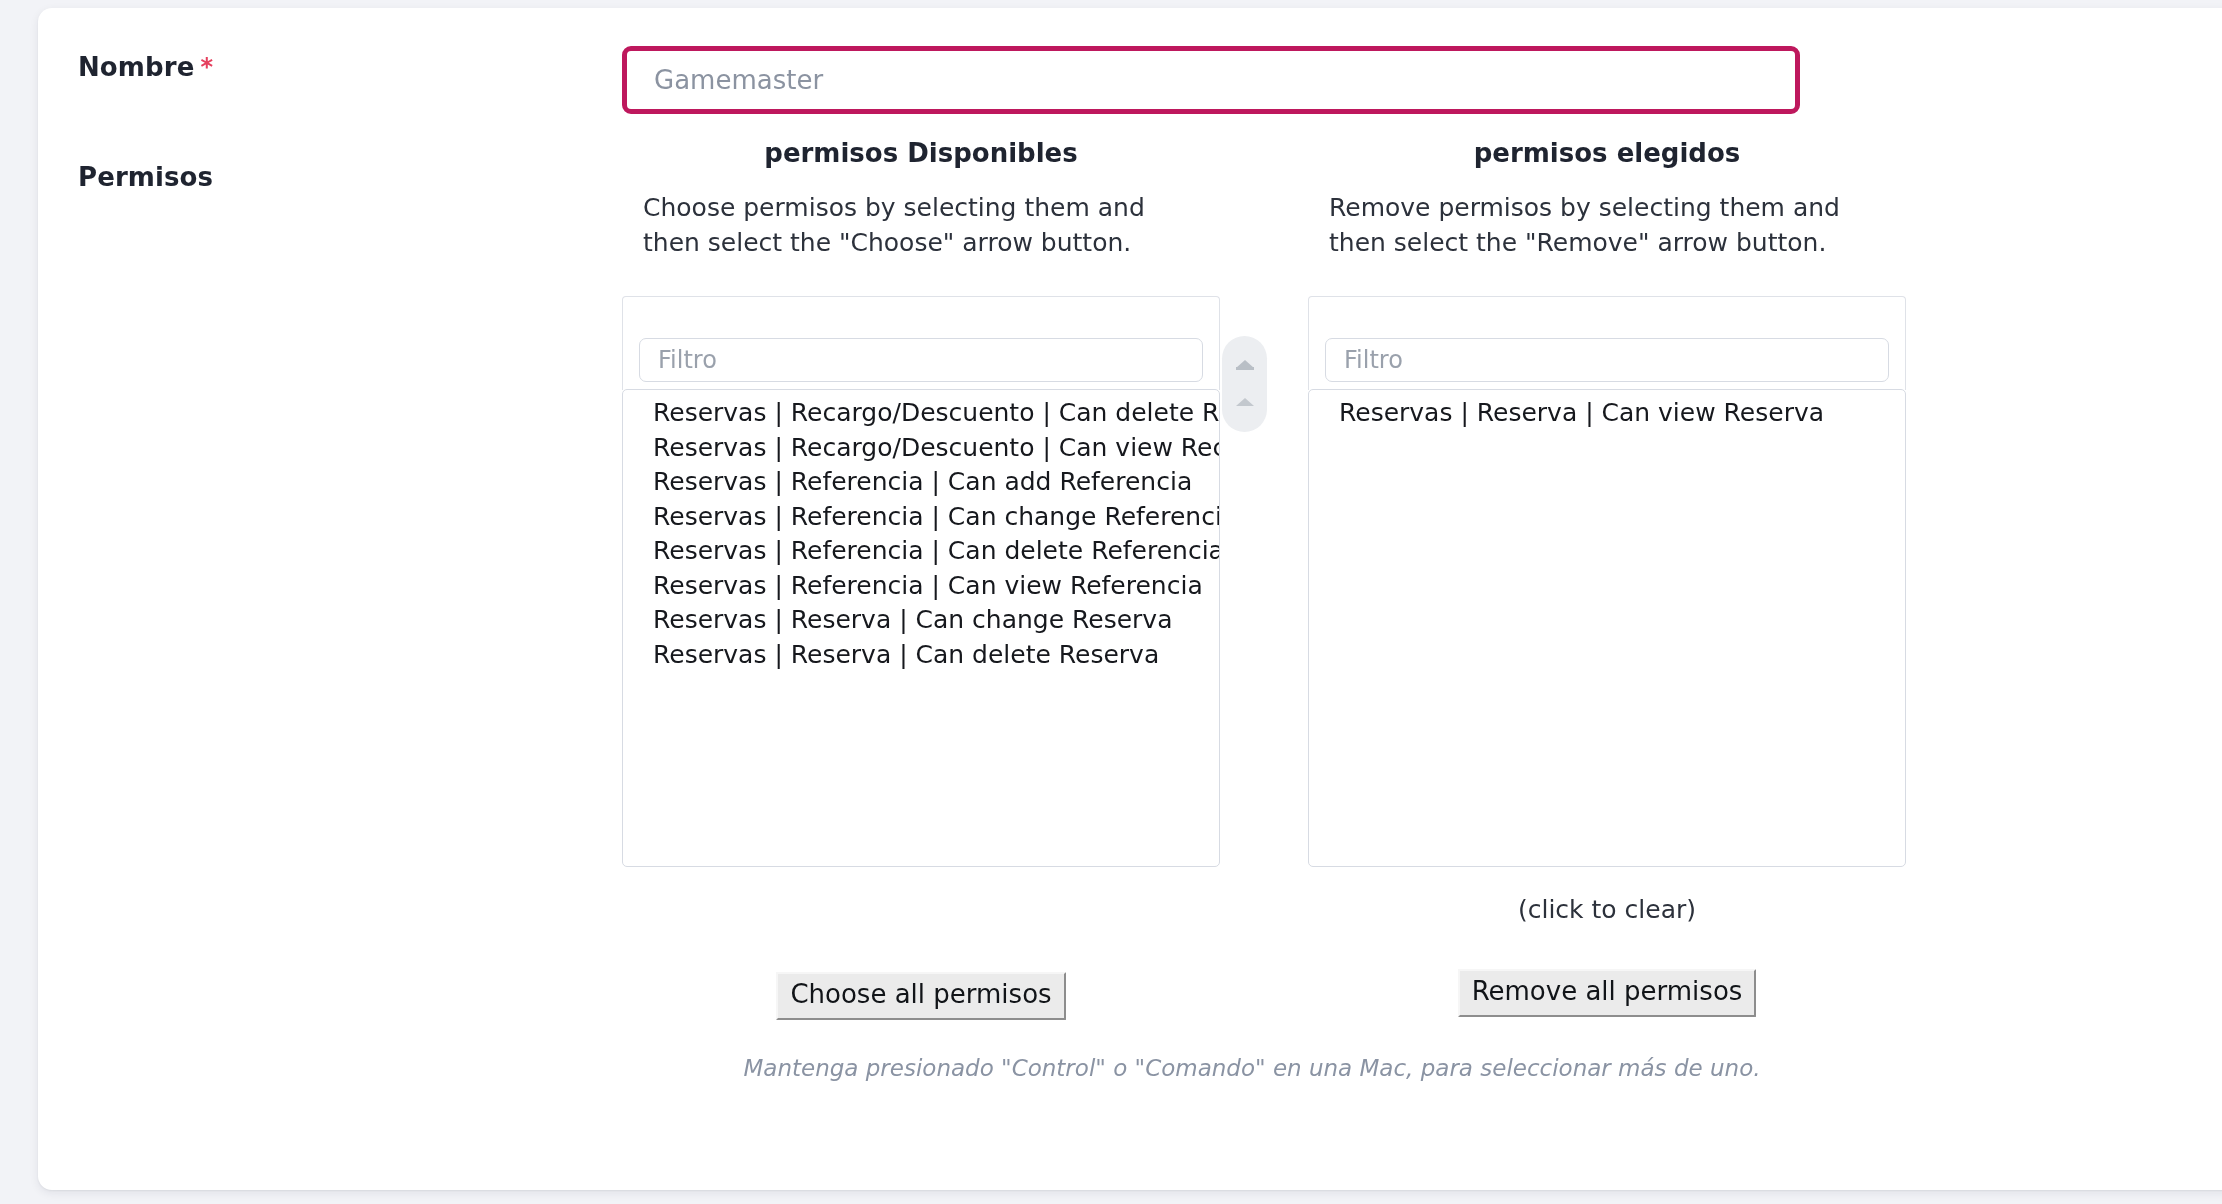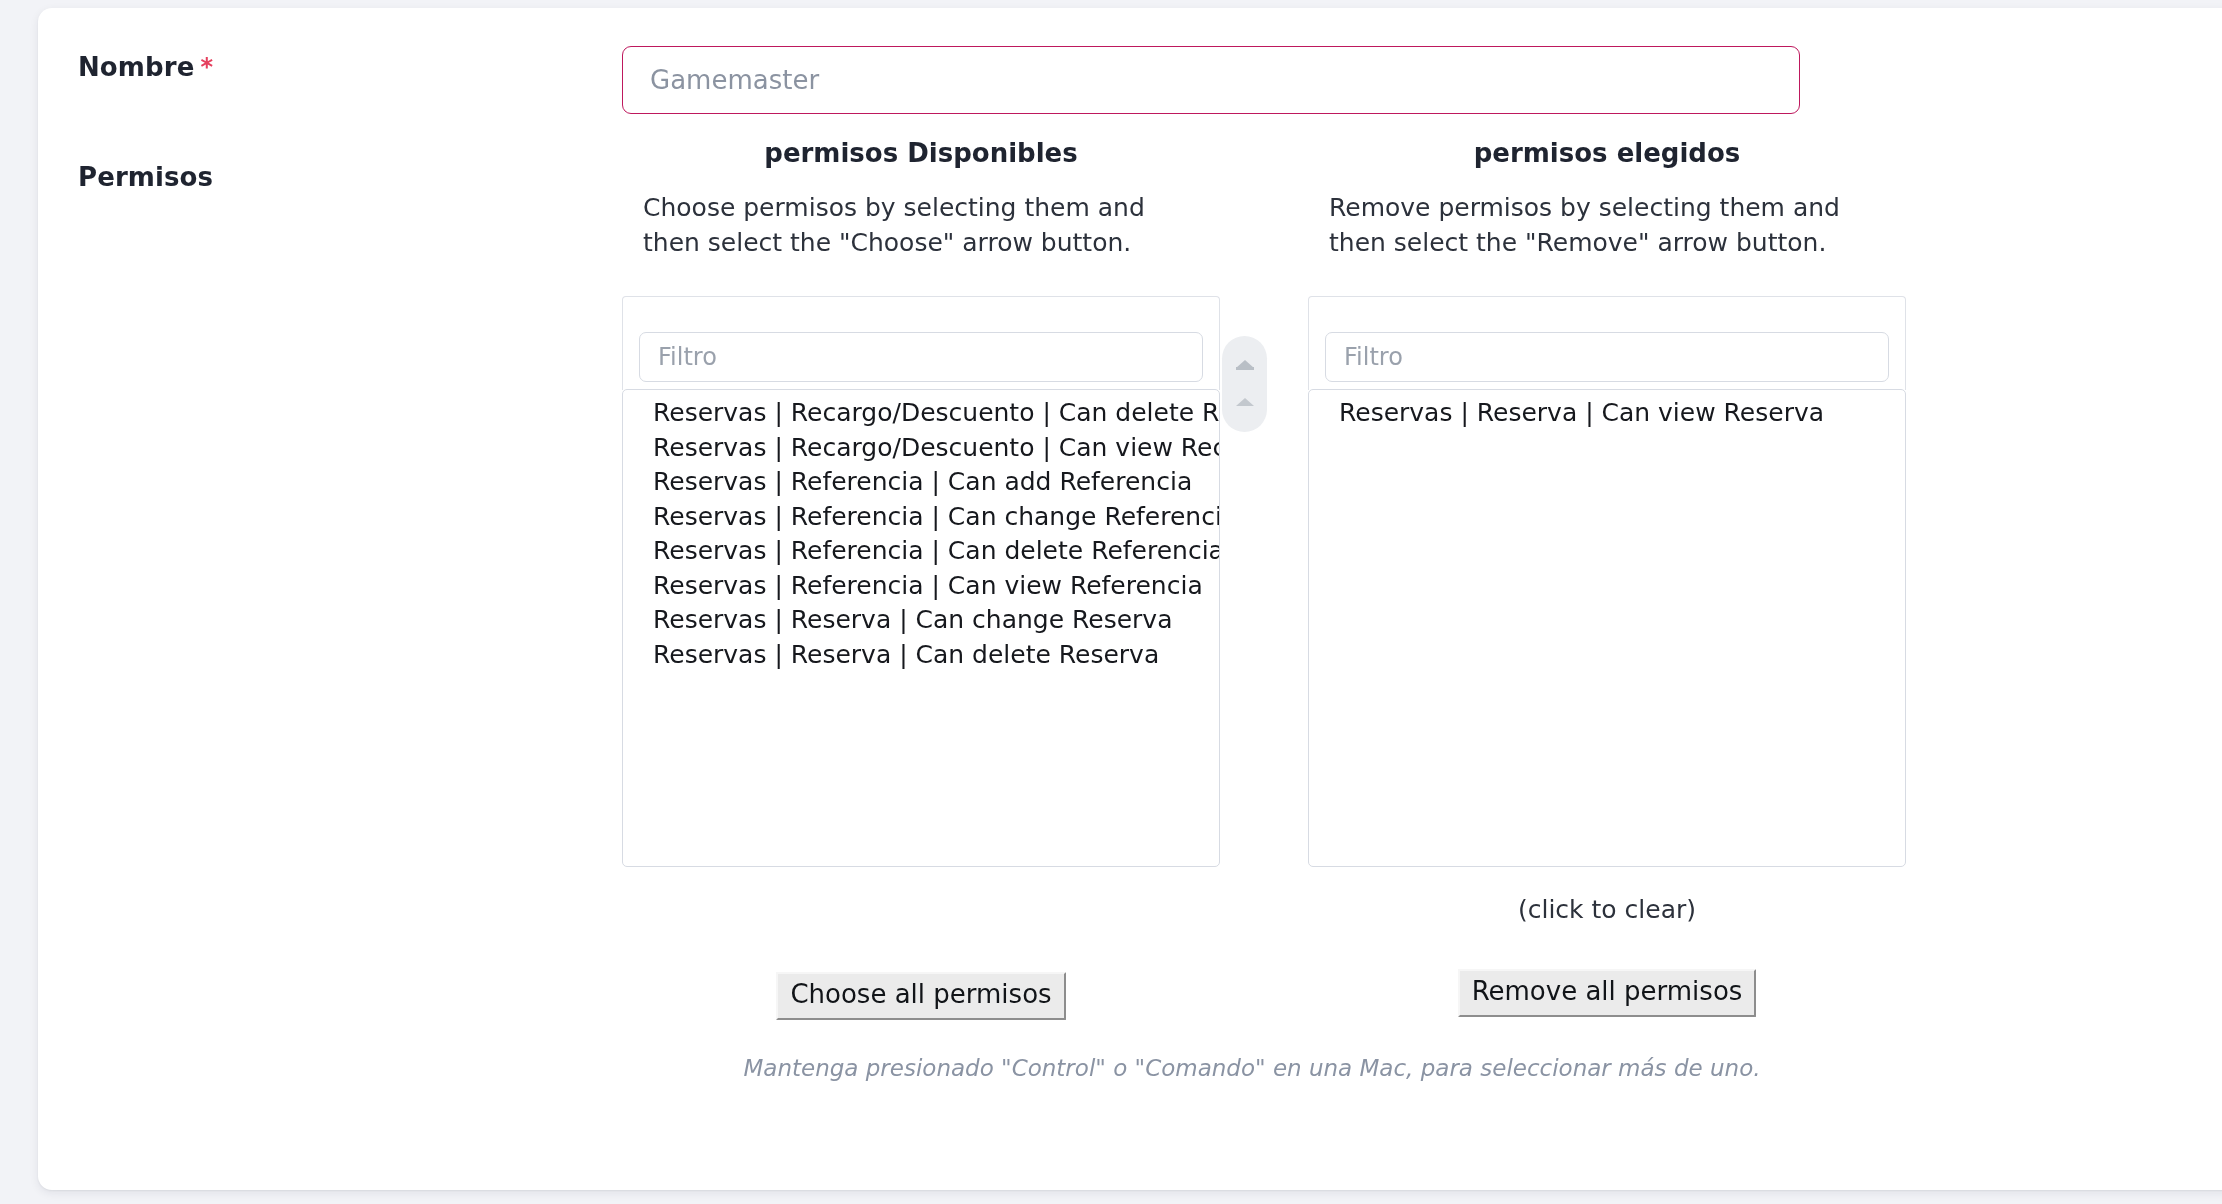--- a/index.html
+++ b/index.html
@@ -55,21 +55,21 @@
 
   
   #row-nombre      { left: 40px;  top: 44px;  }
   #nombre-input {
     position: absolute;
     left: 584px;
     top: 38px;
     width: 1178px;
     height: 68px;
     box-sizing: border-box;
-    border: 1px solid #be185d;
+    border: 5px solid #be185d;
     border-radius: 9px;
     background: #ffffff;
     font-family: "DejaVu Sans", "Liberation Sans", sans-serif;
     font-size: 26px;
     color: #6e7685;
     padding: 0 27px;
     outline: none;
   }
   #nombre-input::placeholder { color: #8b93a1; }
 
@@ -121,21 +121,21 @@
     border-bottom: none;
     border-radius: 4px 4px 0 0;
     background: #ffffff;
     position: relative;
   }
   .filter-input {
     position: absolute;
     left: 16px;
     right: 16px;
     bottom: 8px;
-    height: 50px;
+    height: 44px;
     box-sizing: border-box;
     border: 1px solid #d7dbe3;
     border-radius: 7px;
     background: #ffffff;
     font-family: "DejaVu Sans", "Liberation Sans", sans-serif;
     font-size: 24px;
     color: #555c69;
     padding: 0 18px;
     outline: none;
   }

